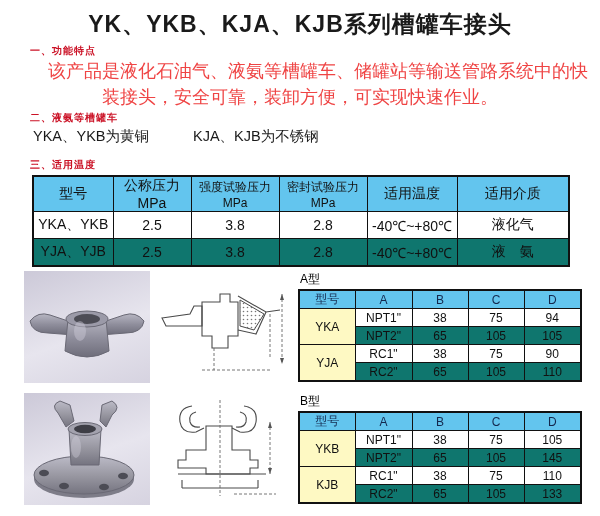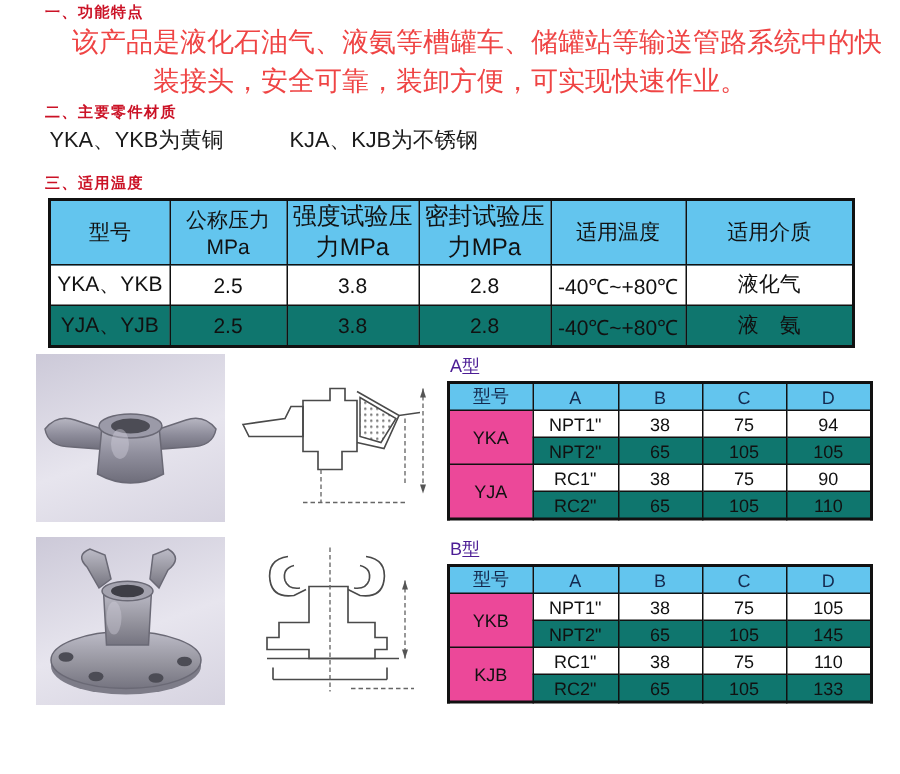--- a/index.html
+++ b/index.html
@@ -20,50 +20,51 @@
   .materials{font-size:14.5px;margin:2px 0 12px 33px;color:#1a1a1a;}
   .materials .gap{display:inline-block;width:44px;}
 
   table{border-collapse:collapse;table-layout:fixed;}
   table.perf{margin:3px 0 4px 32px;width:536px;border:2px solid #111;}
   table.perf th,table.perf td{
     border:1px solid #111;text-align:center;padding:0;height:26px;font-weight:normal;
     font-size:14px;color:#111;
   }
   table.perf th{background:#63c5ee;}
-  table.perf th.small{font-size:16px;text-align:center;}
+  table.perf th.small{font-size:12px;text-align:center;}
   tr.yellow td{background:#0f766e;}
 
   .dims-row{display:flex;align-items:flex-start;margin:3px 0 6px 0;height:116px;}
   .photo{
     width:126px;height:112px;margin-left:24px;flex:0 0 auto;
     background:linear-gradient(160deg,#ccc9d8 0%,#e7e5ee 55%,#d6d3e0 100%);
   }
   .drawing{width:132px;height:106px;margin-left:8px;margin-top:3px;flex:0 0 auto;}
   .dim-block{margin-left:8px;width:286px;flex:0 0 auto;}
-  .dim-label{font-size:12px;color:#4c1d95;margin:0 0 1px 2px;}
+  .dim-label{font-size:12px;color:#000000;margin:0 0 1px 2px;}
   table.dim{width:282px;border:2px solid #111;}
   table.dim th,table.dim td{
     border:1px solid #111;text-align:center;padding:0;height:17px;font-size:12px;
     font-weight:normal;color:#111;
   }
   table.dim tr.head th{background:#63c5ee;color:#14294e;}
-  table.dim td.model{background:#ec4899;}
+  table.dim td.model{background:#fef9c3;}
   svg{display:block;}
 </style>
 </head>
 <body>
 
 <div class="page">
 
+  <div class="title">YK、YKB、KJA、KJB系列槽罐车接头</div>
 
   <div class="heading">一、功能特点</div>
   <p class="body-text">该产品是液化石油气、液氨等槽罐车、储罐站等输送管路系统中的快装接头，安全可靠，装卸方便，可实现快速作业。</p>
 
-  <div class="heading">二、主要零件材质</div>
+  <div class="heading">二、液氨等槽罐车</div>
   <div class="materials">
     <span>YKA、YKB为黄铜</span><span class="gap"></span><span>KJA、KJB为不锈钢</span>
   </div>
 
   <div class="heading">三、适用温度</div>
 
   <table class="perf">
     <colgroup>
         <col style="width:80px">
         <col style="width:78px">

